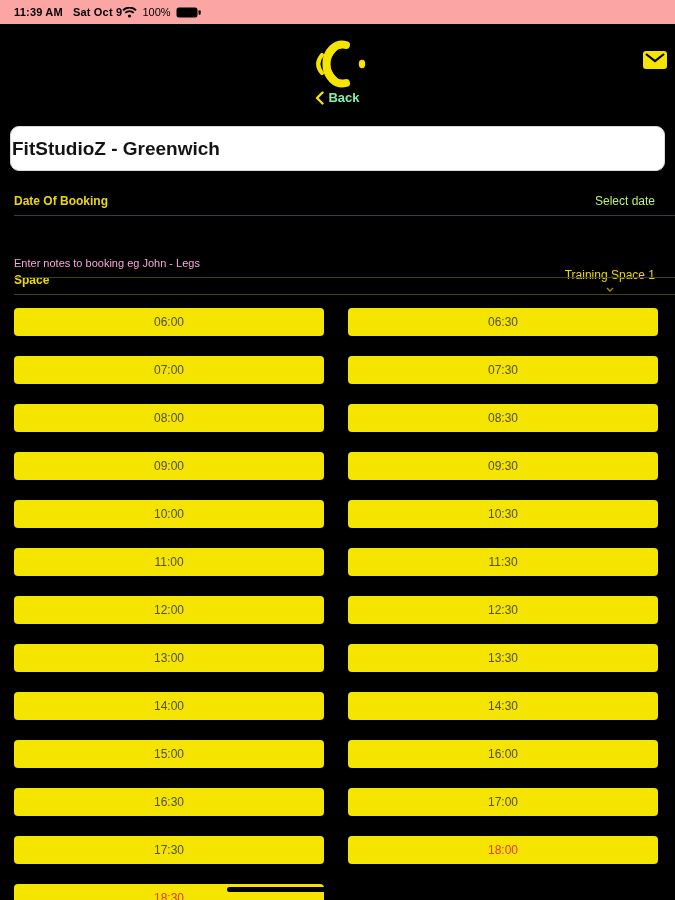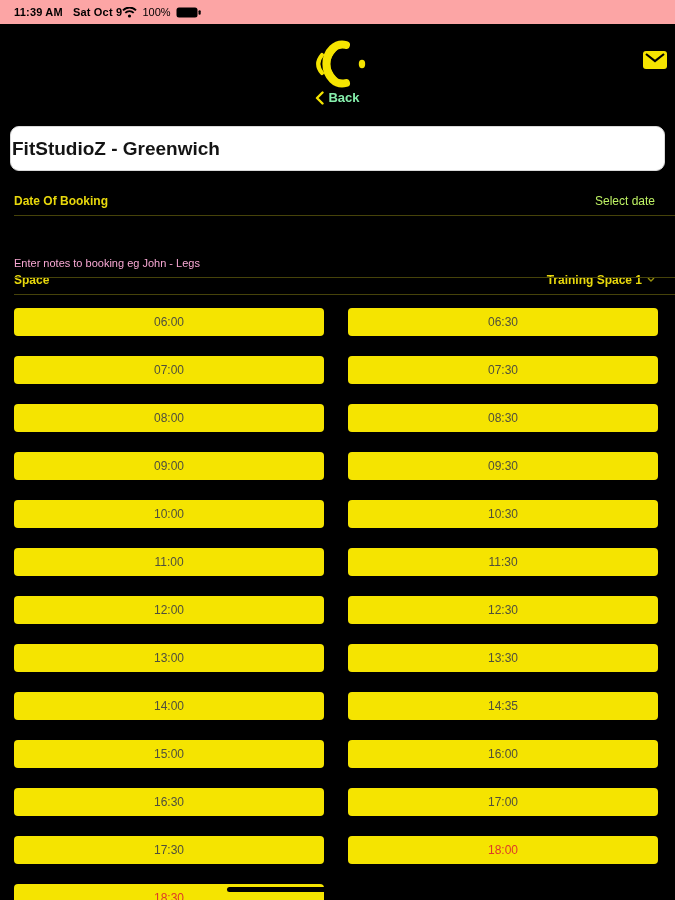--- a/index.html
+++ b/index.html
@@ -23,21 +23,21 @@
   .studio-input { position:absolute; left:10px; top:126px; width:655px; height:45px; background:#fff;
     border:1px solid #d9d9d9; border-radius:9px; padding:0 1px; font-family:"Liberation Sans",sans-serif;
     font-size:19px; font-weight:600; color:#141414; outline:none; }
 
   
   .form-row { position:absolute; left:14px; right:0; height:30px; border-bottom:1px solid #46430a;
     display:flex; align-items:center; justify-content:space-between; padding-right:20px; }
   .row-date { top:186px; } .row-space { top:217px;margin-top:48px; } .row-notes { top:248px; }
   .f-label { font-size:12px; font-weight:700; color:#e8d80c; }
   .f-dim { font-size:12px; color:#bef264; }
-  .f-value { font-size:12px; font-weight:700; color:#e8d80c; display:flex; align-items:center; gap:5px; }
+  .f-value { font-size:12px; font-weight:400; color:#e8d80c; display:flex; align-items:center; gap:5px;flex-direction:column; }
   .notes-ph { font-size:11px; color:#f9a8d4; }
 
   
   .slots { position:absolute; left:14px; top:308px; width:644px; display:grid;
     grid-template-columns:1fr 1fr; column-gap:24px; row-gap:20px; grid-auto-rows:28px; }
   .slot { background:#f5e400; border-radius:4px; display:flex; align-items:center; justify-content:center;
     font-size:12px; color:#4f4f3c; cursor:pointer; }
   .slot.accent { color:#dd3a28; }
 
   
@@ -132,21 +132,21 @@
       <div class="slot">09:30</div>
       <div class="slot">10:00</div>
       <div class="slot">10:30</div>
       <div class="slot">11:00</div>
       <div class="slot">11:30</div>
       <div class="slot">12:00</div>
       <div class="slot">12:30</div>
       <div class="slot">13:00</div>
       <div class="slot">13:30</div>
       <div class="slot">14:00</div>
-      <div class="slot">14:35</div>
+      <div class="slot">14:30</div>
       <div class="slot">15:00</div>
       <div class="slot">16:00</div>
       <div class="slot">16:30</div>
       <div class="slot">17:00</div>
       <div class="slot">17:30</div>
       <div class="slot accent">18:00</div>
       <div class="slot accent">18:30</div>
     </div>
 
   <div class="home-ind"></div>

